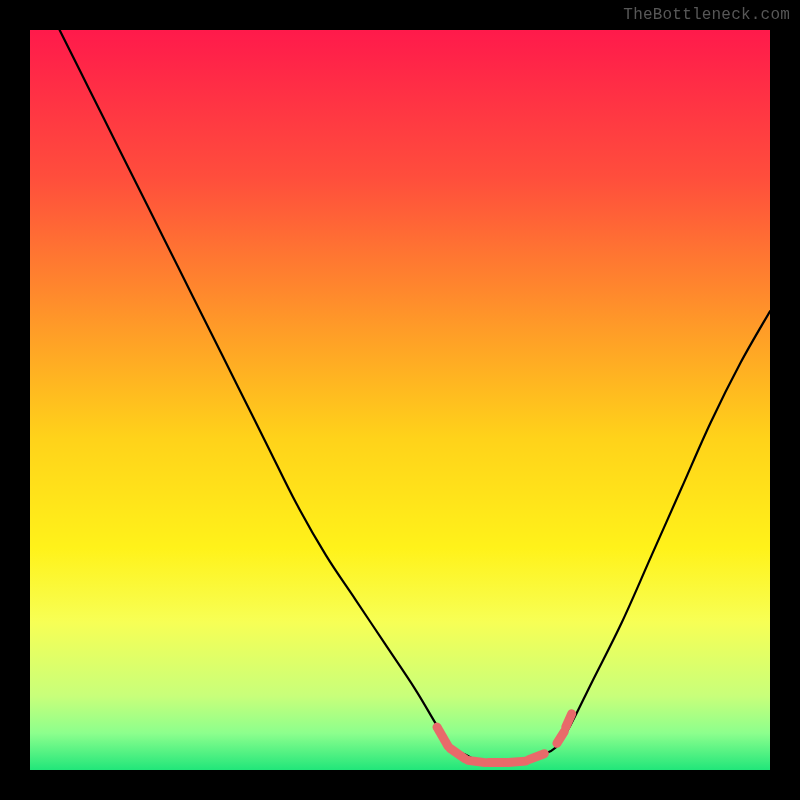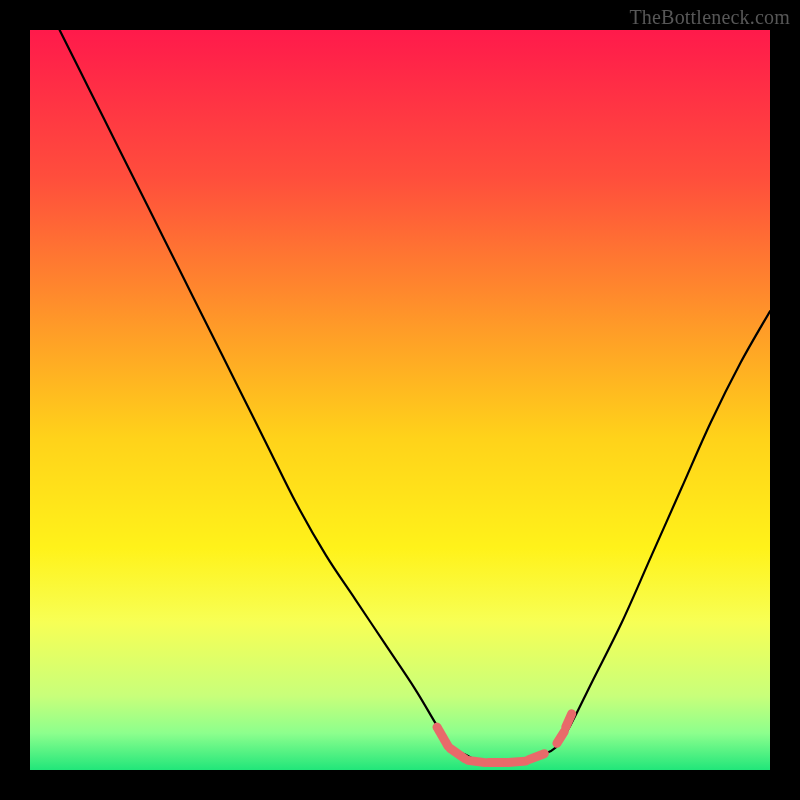--- a/index.html
+++ b/index.html
@@ -20,22 +20,22 @@
     position: absolute;
     left: 30px;
     top: 30px;
     width: 740px;
     height: 740px;
   }
   .watermark {
     position: absolute;
     top: 6px;
     right: 10px;
-    font-family: Liberation Serif, serif;
-    font-size: 20px;
+    font-family: Liberation Mono, monospace;
+    font-size: 16px;
     font-weight: 500;
     color: #575757;
     letter-spacing: 0.2px;
   }
 </style>
 </head>
 <body>
 
 <div class="frame">
   <div class="plot-area">

